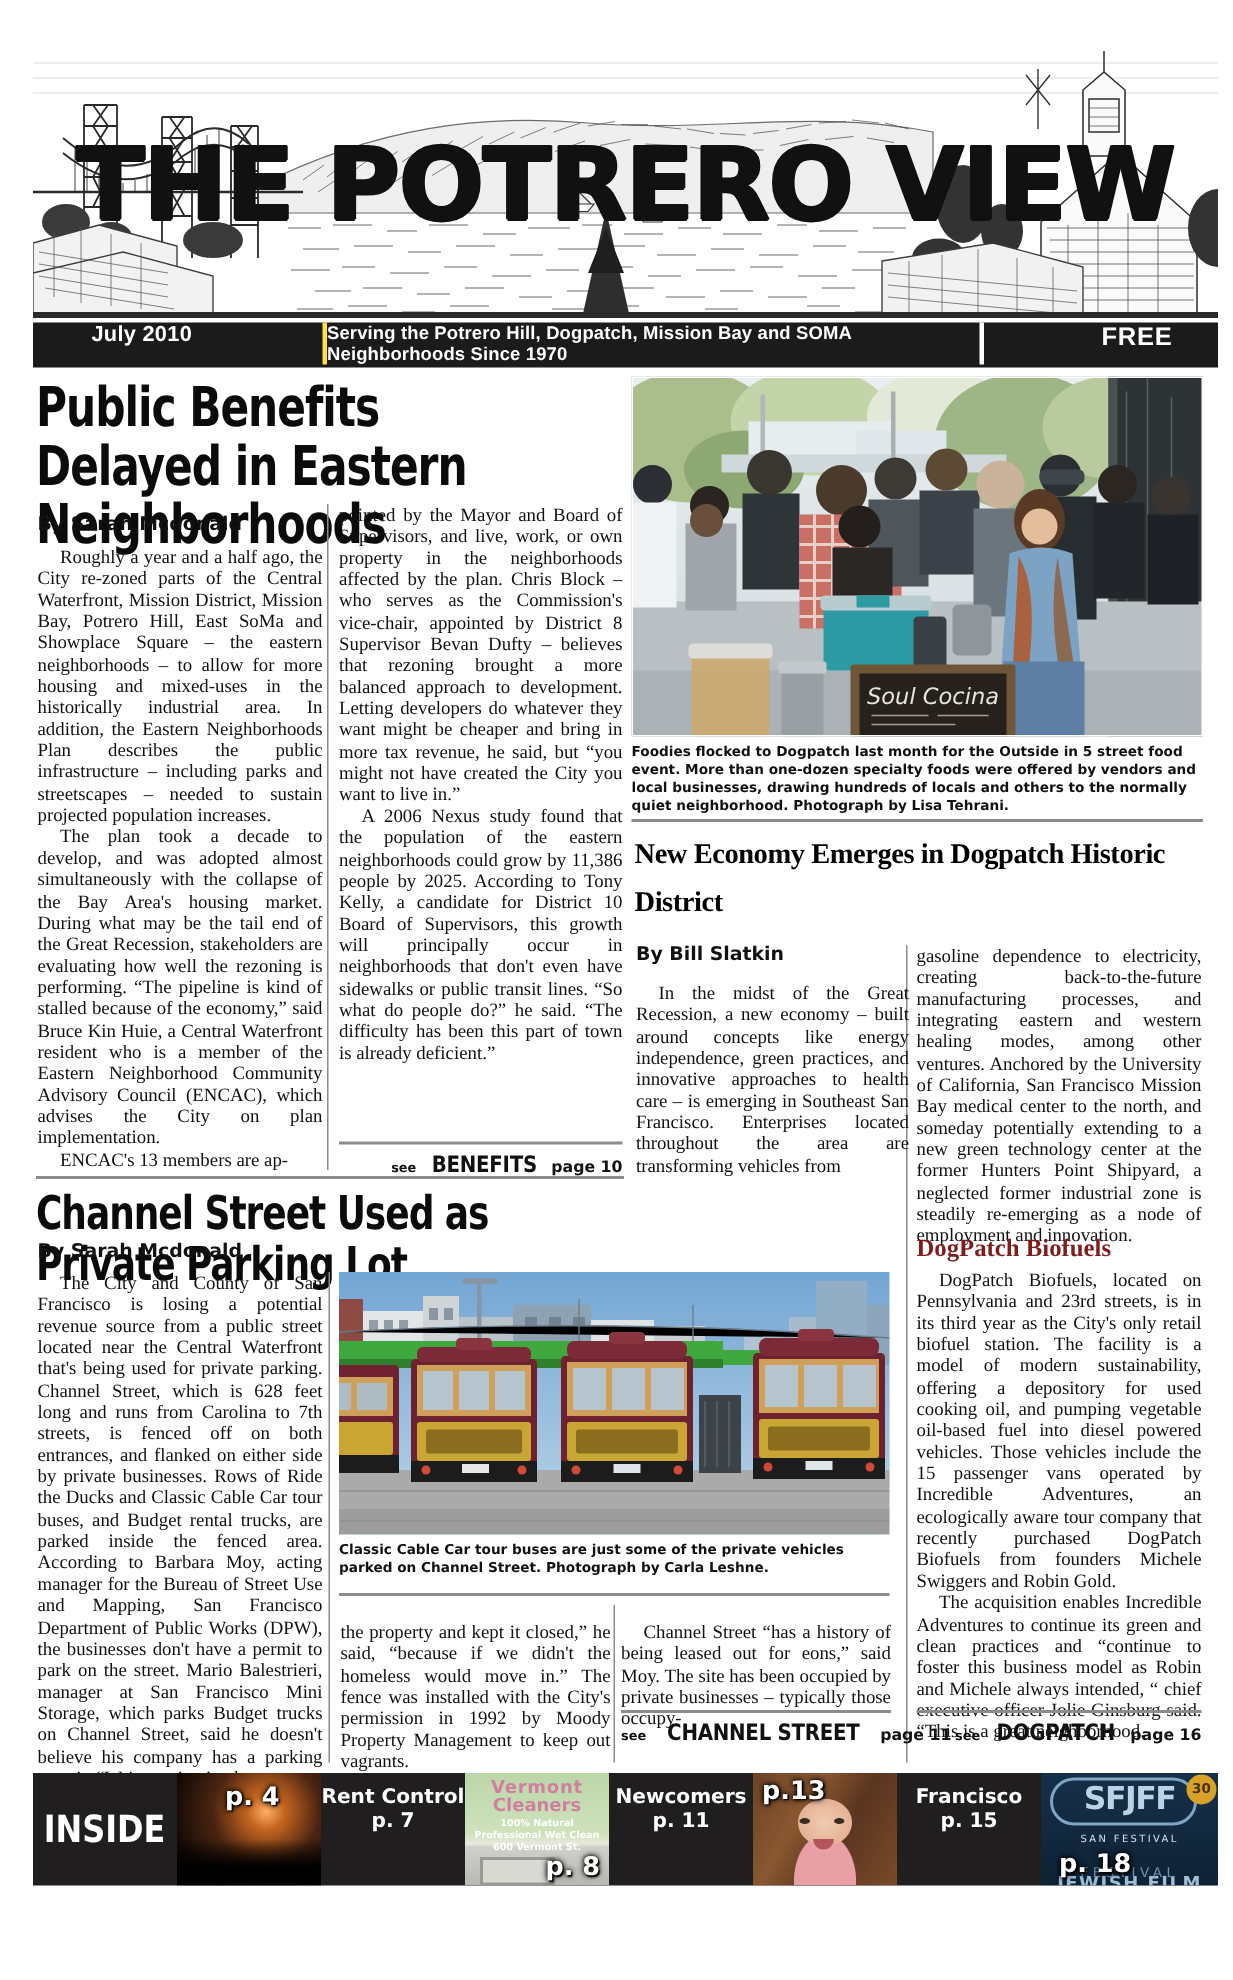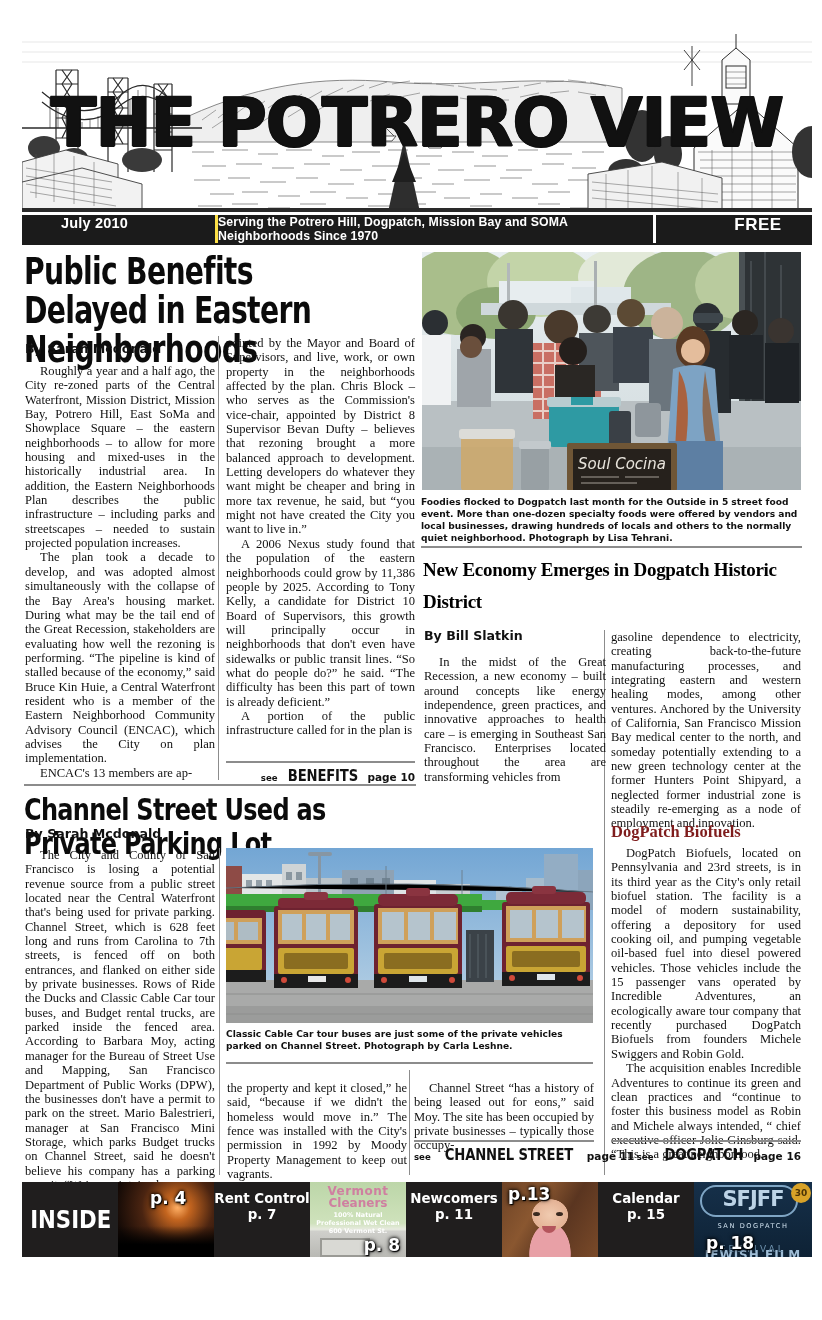--- a/index.html
+++ b/index.html
@@ -150,21 +150,21 @@
   .a3-vrule2 { position:absolute; left:409px; top:1070px; height:105px; }
   .a3-jumprule { position:absolute; left:414px; top:1140px; width:180px; }
   .a3-jump { position:absolute; left:414px; top:1145px; width:180px; }
 
   
   .inside {
     position:absolute; left:22px; top:1182px; width:790px; height:75px;
     background:#201e1e; display:flex; align-items:stretch; overflow:hidden;
   }
   .ins-label {
-    width:96px; display:flex; align-items:center; justify-content:flex-end;
+    width:96px; display:flex; align-items:center; justify-content:center;
     color:#fff; font-family:"DejaVu Sans", sans-serif; font-weight:bold;
     font-size:25px; letter-spacing:0px;
   }
   .ins-label span { display:inline-block; transform:scaleX(0.85); }
   .ins-text {
     width:96px; display:flex; flex-direction:column; align-items:center;
     justify-content:flex-start; padding-top:9px;
     color:#fff; font-family:"DejaVu Sans", sans-serif; font-weight:bold;
     font-size:13.4px; line-height:16px; text-align:center;
   }
@@ -336,21 +336,20 @@
 
   <div class="body-col a1-c1">
     <p>Roughly a year and a half ago, the City re-zoned parts of the Central Waterfront, Mission District, Mission Bay, Potrero Hill, East SoMa and Showplace Square – the eastern neighborhoods – to allow for more housing and mixed-uses in the historically industrial area. In addition, the Eastern Neighborhoods Plan describes the public infrastructure – including parks and streetscapes – needed to sustain projected population increases.</p>
     <p>The plan took a decade to develop, and was adopted almost simultaneously with the collapse of the Bay Area's housing market. During what may be the tail end of the Great Recession, stakeholders are evaluating how well the rezoning is performing.  “The pipeline is kind of stalled because of the economy,” said Bruce Kin Huie, a Central Waterfront resident who is a member of the Eastern Neighborhood Community Advisory Council (ENCAC), which advises the City on plan implementation.</p>
     <p>ENCAC's 13 members are ap-</p>
   </div>
 
   <div class="body-col a1-c2">
     <p style="text-indent:0">pointed by the Mayor and Board of Supervisors, and live, work, or own property in the neighborhoods affected by the plan.  Chris Block – who serves as the Commission's vice-chair, appointed by District 8 Supervisor Bevan Dufty – believes that rezoning brought a more balanced approach to development. Letting developers do whatever they want might be cheaper and bring in more tax revenue, he said, but “you might not have created the City you want to live in.”</p>
     <p>A 2006 Nexus study found that the population of the eastern neighborhoods could grow by 11,386 people by 2025.  According to Tony Kelly, a candidate for District 10 Board of Supervisors, this growth will principally occur in neighborhoods that don't even have sidewalks or public transit lines.  “So what do people do?” he said. “The difficulty has been this part of town is already deficient.”</p>
-    <p>A portion of the public infrastructure called for in the plan is</p>
   </div>
 
   <div class="rule a1-jumprule"></div>
   <div class="jump a1-jump">
     <span class="see">see</span>
     <span class="big">BENEFITS</span>
     <span class="pg">page 10</span>
   </div>
 
   <div class="div-left-1"></div>
@@ -672,30 +671,30 @@
     <div class="ins-img">
       <div class="th-girl">
         <div class="eye1"></div>
           <div class="eye2"></div>
           <div class="mouth"></div>
       </div>
       <div class="pg" style="top:2px; left:6px;">p.13</div>
     </div>
 
     <div class="ins-text">
-      <div>Calendar</div>
+      <div>Francisco</div>
       <div>p. 15</div>
     </div>
 
     <div class="ins-img" style="flex:1;">
       <div class="th-sfjff">
         <div class="bub"></div>
         <div class="logo">SFJFF</div>
         <div class="dot">30</div>
-        <div class="l2">SAN DOGPATCH</div>
+        <div class="l2">SAN FESTIVAL</div>
         <div class="l3">JEWISH FILM</div>
         <div class="l4">FESTIVAL</div>
       </div>
       <div class="pg" style="bottom:4px; left:12px;">p. 18</div>
     </div>
 
   </div>
 
 </div>
 

